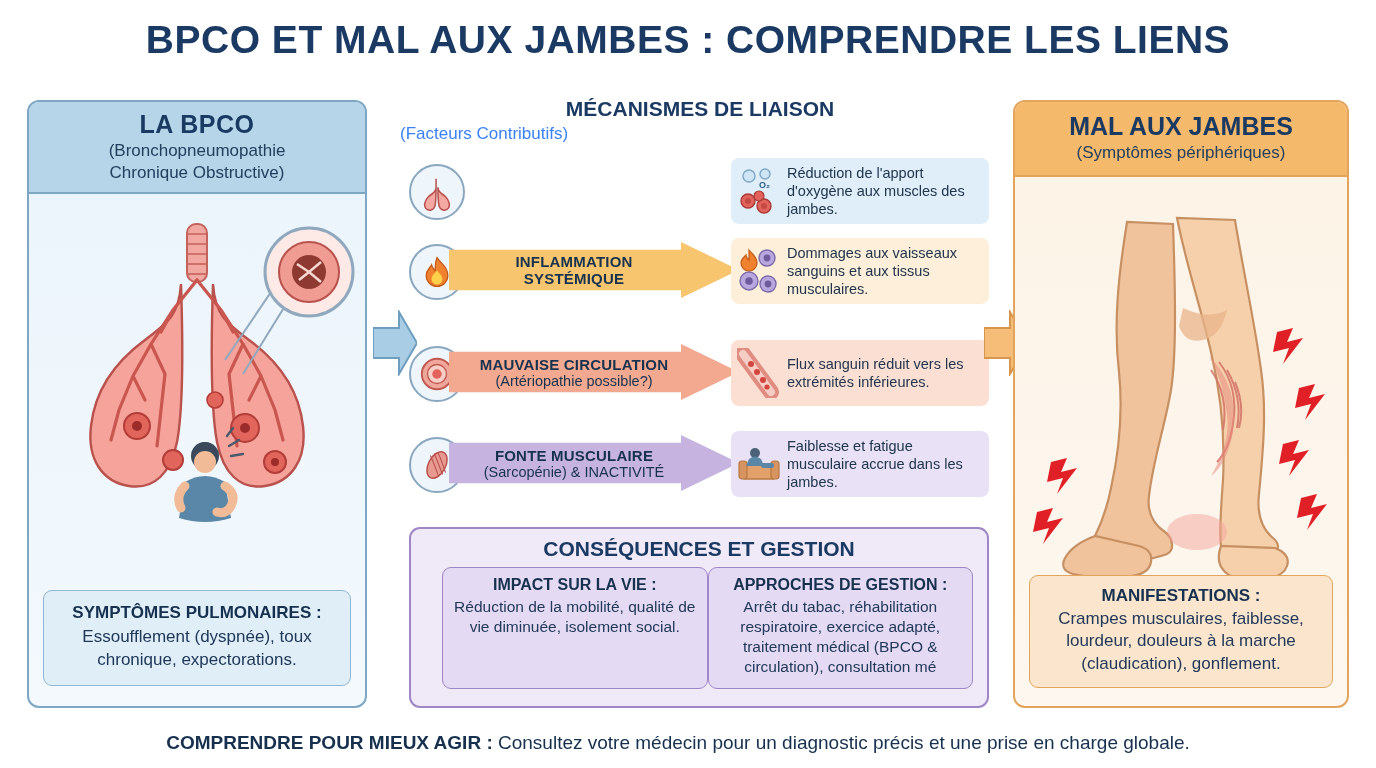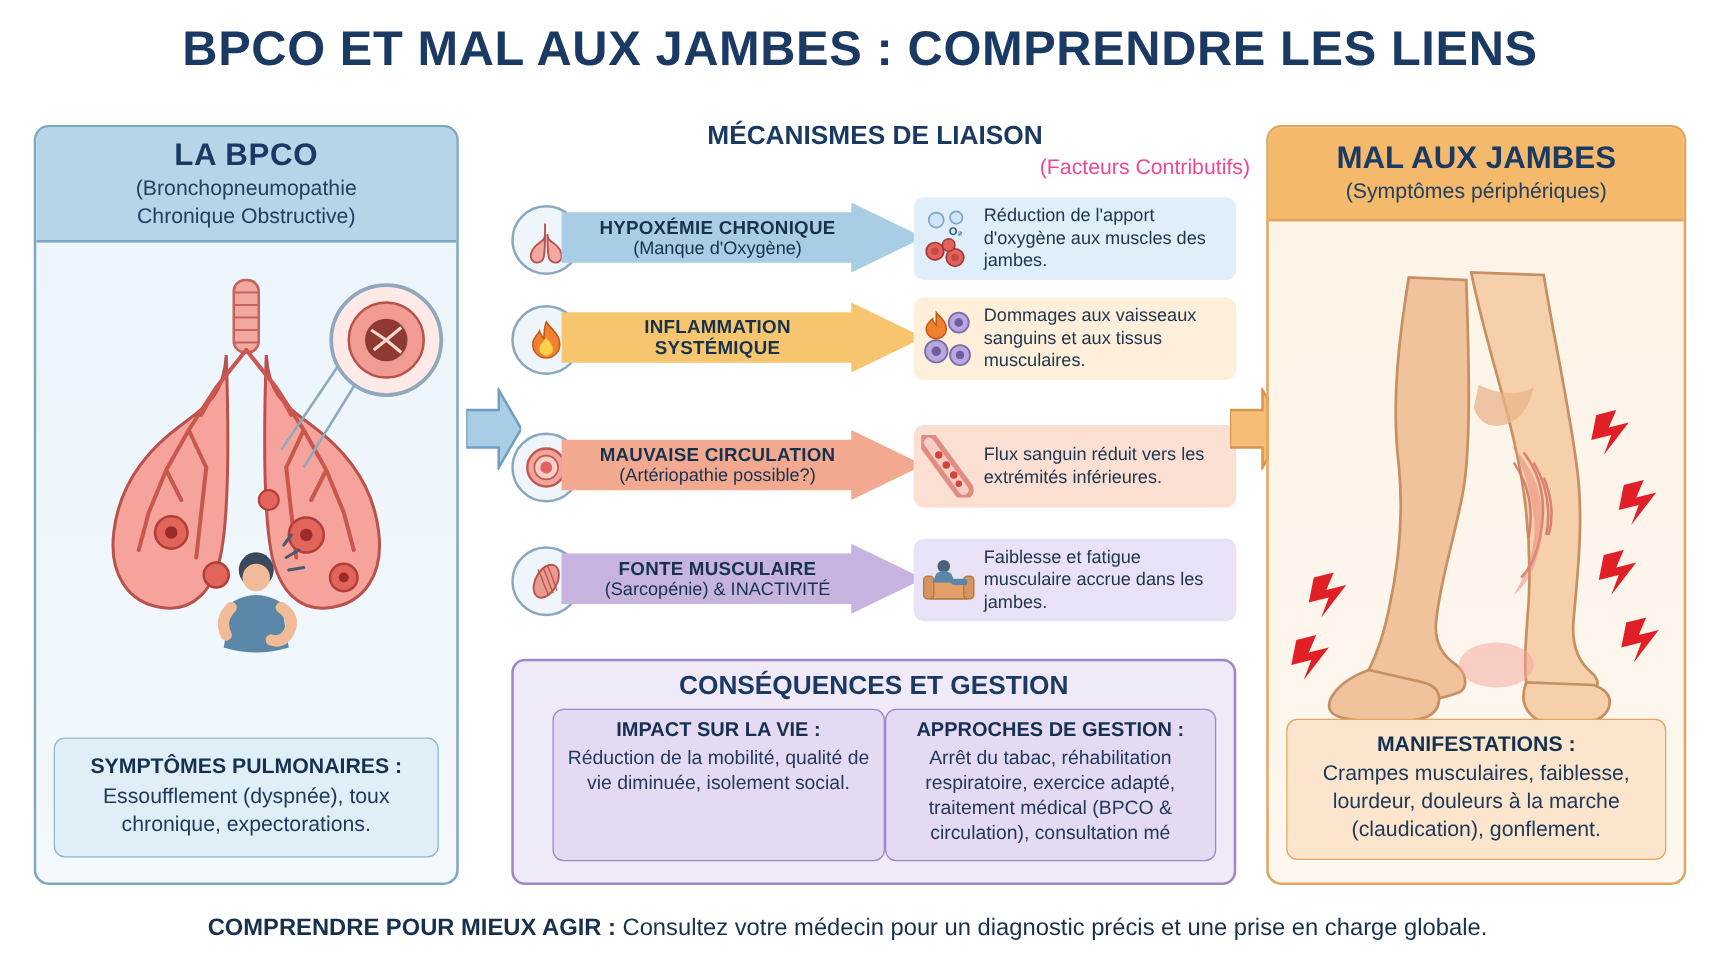--- a/index.html
+++ b/index.html
@@ -100,23 +100,23 @@
     text-align: center;
     font-size: 21px;
     font-weight: bold;
     color: #1b3a63;
   }
   #center-subtitle {
     position: absolute;
     top: 124px;
     left: 400px;
     width: 600px;
-    text-align: right;
-    font-size: 17px;
-    color: #ec4899;
+    text-align: left;
+    font-size: 17px;
+    color: #3b82f6;
   }
 
   .mech-row { position: absolute; left: 409px; width: 580px; height: 66px; }
   .mech-row .icon-badge {
     position: absolute;
     left: 0; top: 6px;
     width: 52px; height: 52px;
     border-radius: 50%;
     border: 2px solid #8aa7c0;
     background: #eef5fb;
@@ -367,24 +367,20 @@
 <div id="center-title">MÉCANISMES DE LIAISON</div>
 <div id="center-subtitle">(Facteurs Contributifs)</div>
 
 <div class="mech-row" id="row-hypoxemie" style="top:158px">
   <div class="icon-badge">
     <svg viewBox="0 0 40 40" width="38" height="38">
       <path d="M19 6 v9 M19 15 c0 6 -4 6 -8 10 c-4 4 -5 9 -3 12 c3 4 9 2 10 -3 c1 -6 1 -12 1 -19 Z" fill="#f3a9a1" stroke="#b9514c" stroke-width="1.6"></path>
       <path d="M21 15 c0 6 4 6 8 10 c4 4 5 9 3 12 c-3 4 -9 2 -10 -3 c-1 -6 -1 -12 -1 -19 Z" fill="#f3a9a1" stroke="#b9514c" stroke-width="1.6"></path>
     </svg>
   </div>
-  <div class="arrow-label">
-    <span class="l1">HYPOXÉMIE CHRONIQUE</span>
-    <span class="l2">(Manque d'Oxygène)</span>
-  </div>
   <div class="effect-box">
     <div class="e-icon">
       <svg viewBox="0 0 44 50" width="44" height="50">
         <circle cx="12" cy="10" r="6" fill="#cfe4f4" stroke="#7fa8c6" stroke-width="1.4"></circle>
         <circle cx="28" cy="8" r="5" fill="#cfe4f4" stroke="#7fa8c6" stroke-width="1.4"></circle>
         <text x="22" y="22" font-size="9" fill="#2c5d8a" font-family="Liberation Sans, sans-serif" font-weight="bold">O₂</text>
         <circle cx="11" cy="35" r="7" fill="#e2625c" stroke="#a93a35" stroke-width="1.4"></circle>
         <circle cx="11" cy="35" r="3" fill="#c44a44"></circle>
         <circle cx="27" cy="40" r="7" fill="#e2625c" stroke="#a93a35" stroke-width="1.4"></circle>
         <circle cx="27" cy="40" r="3" fill="#c44a44"></circle>

